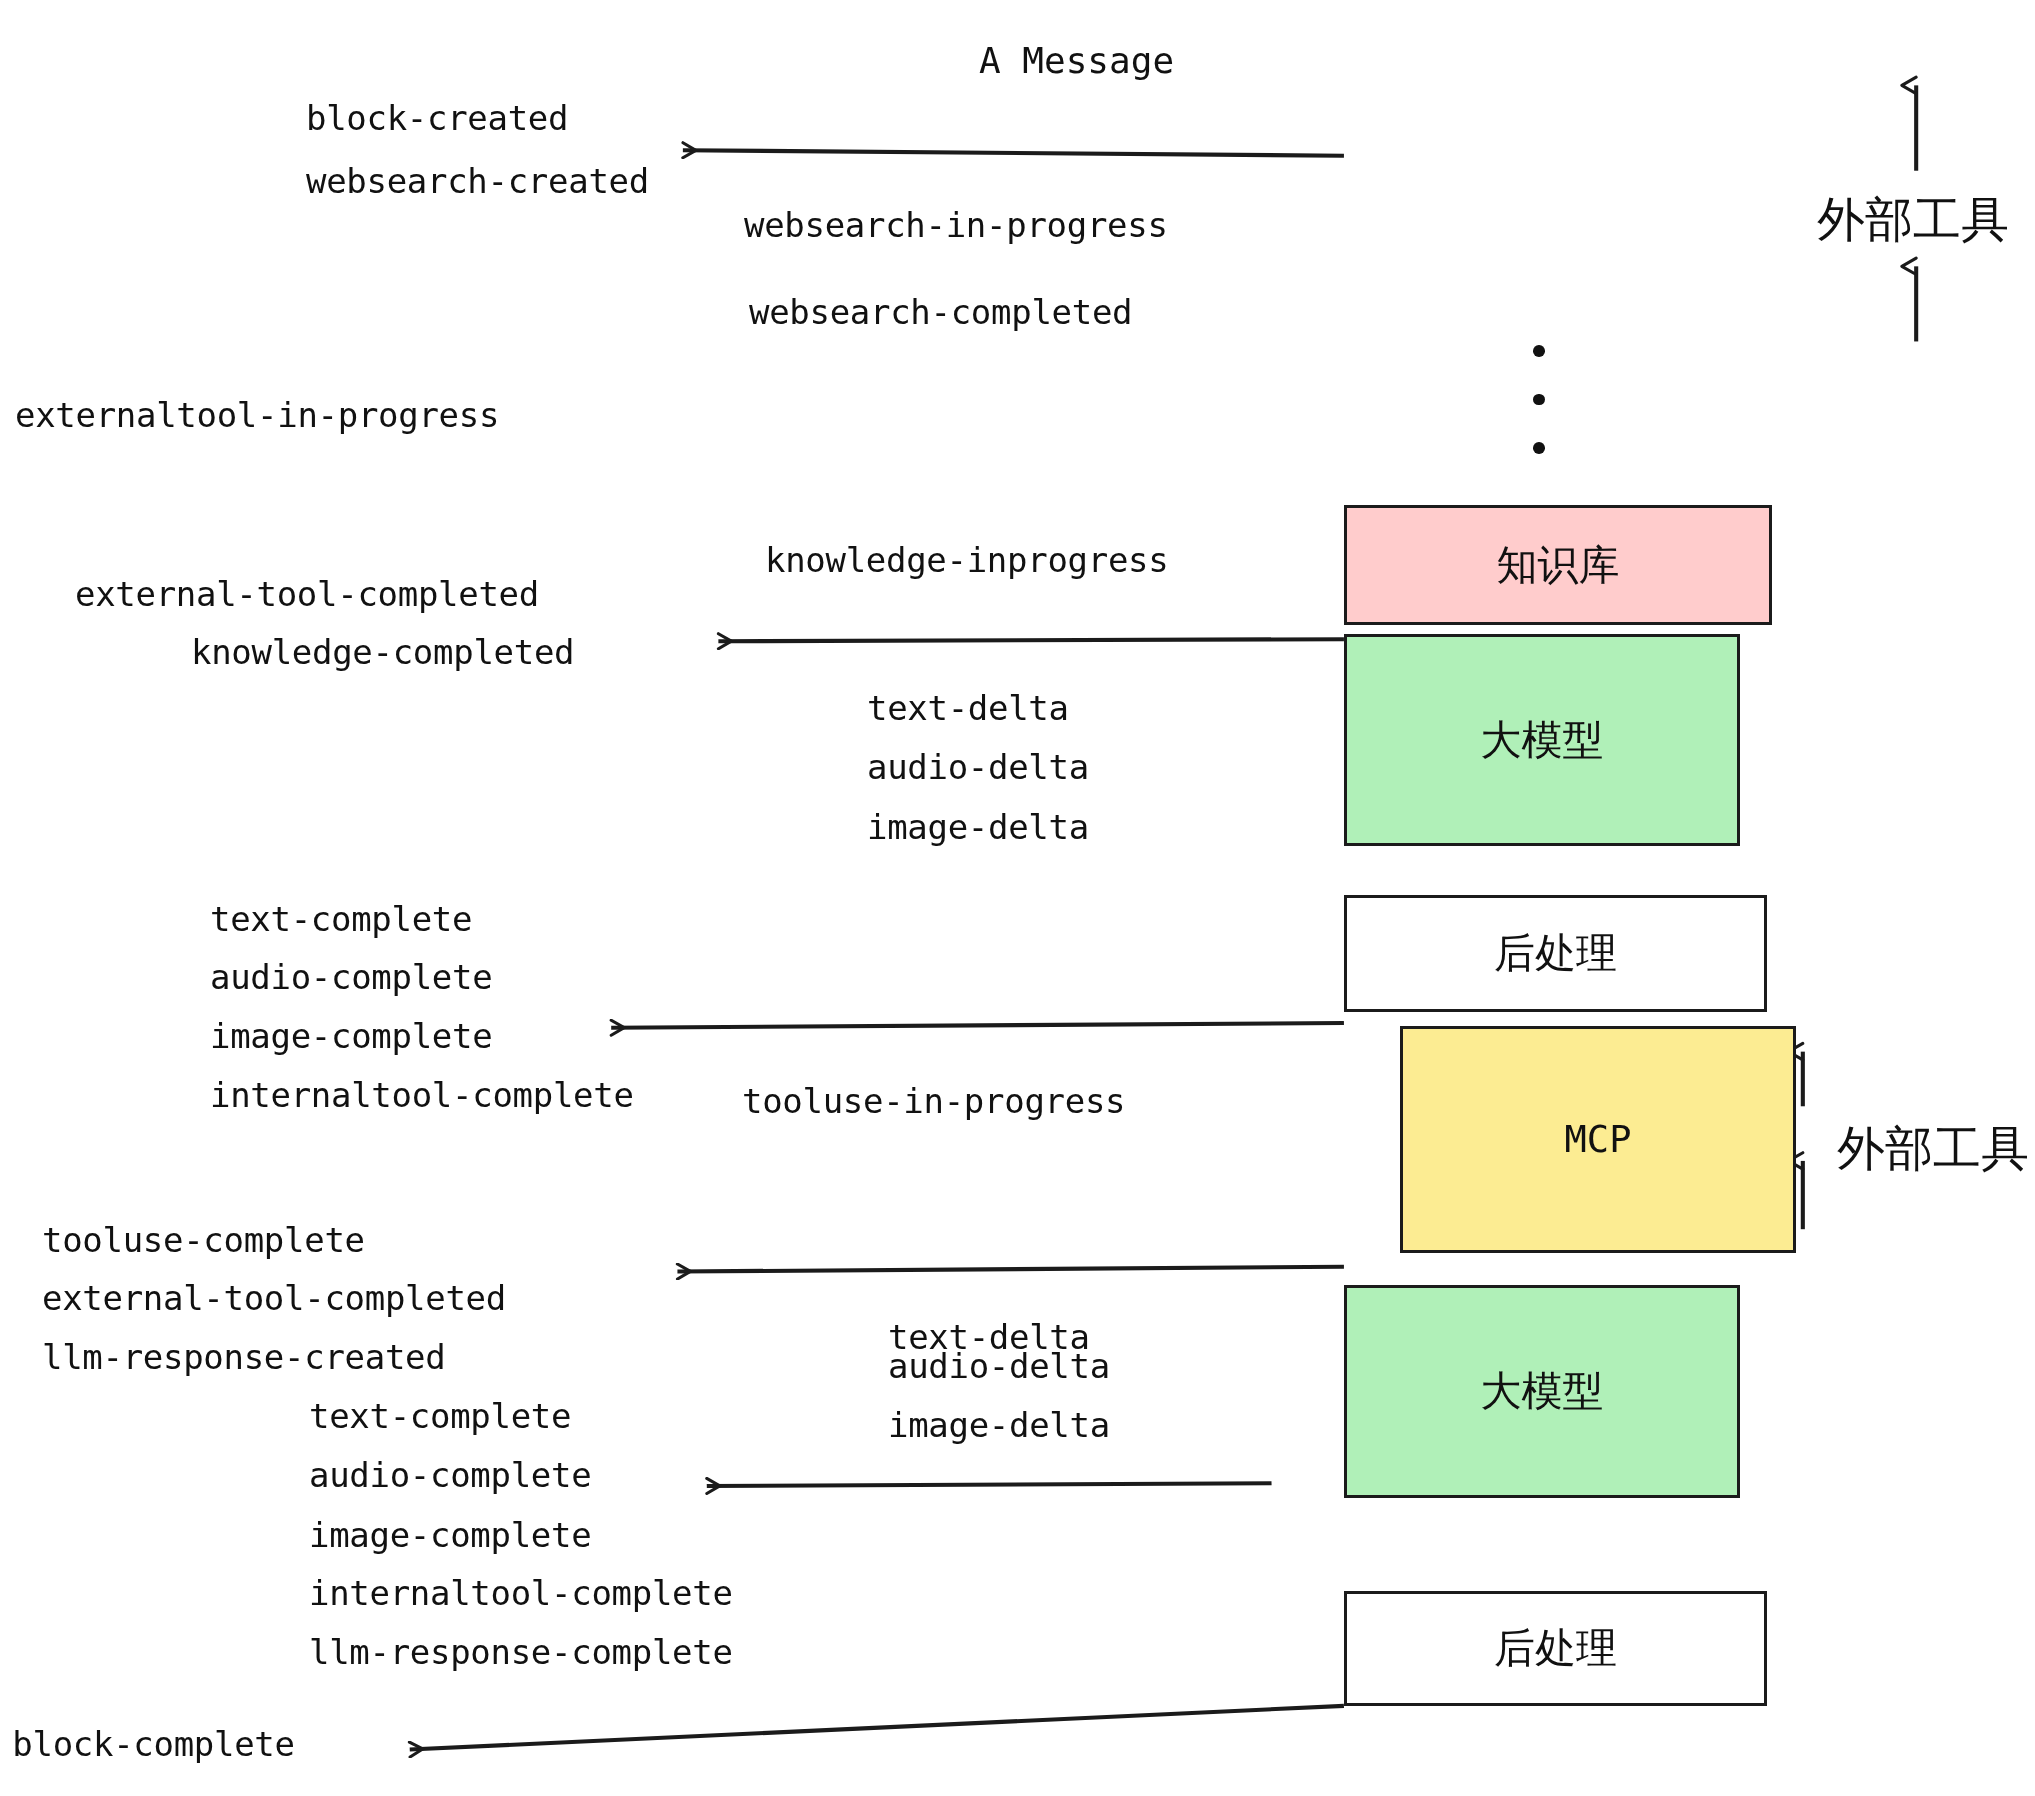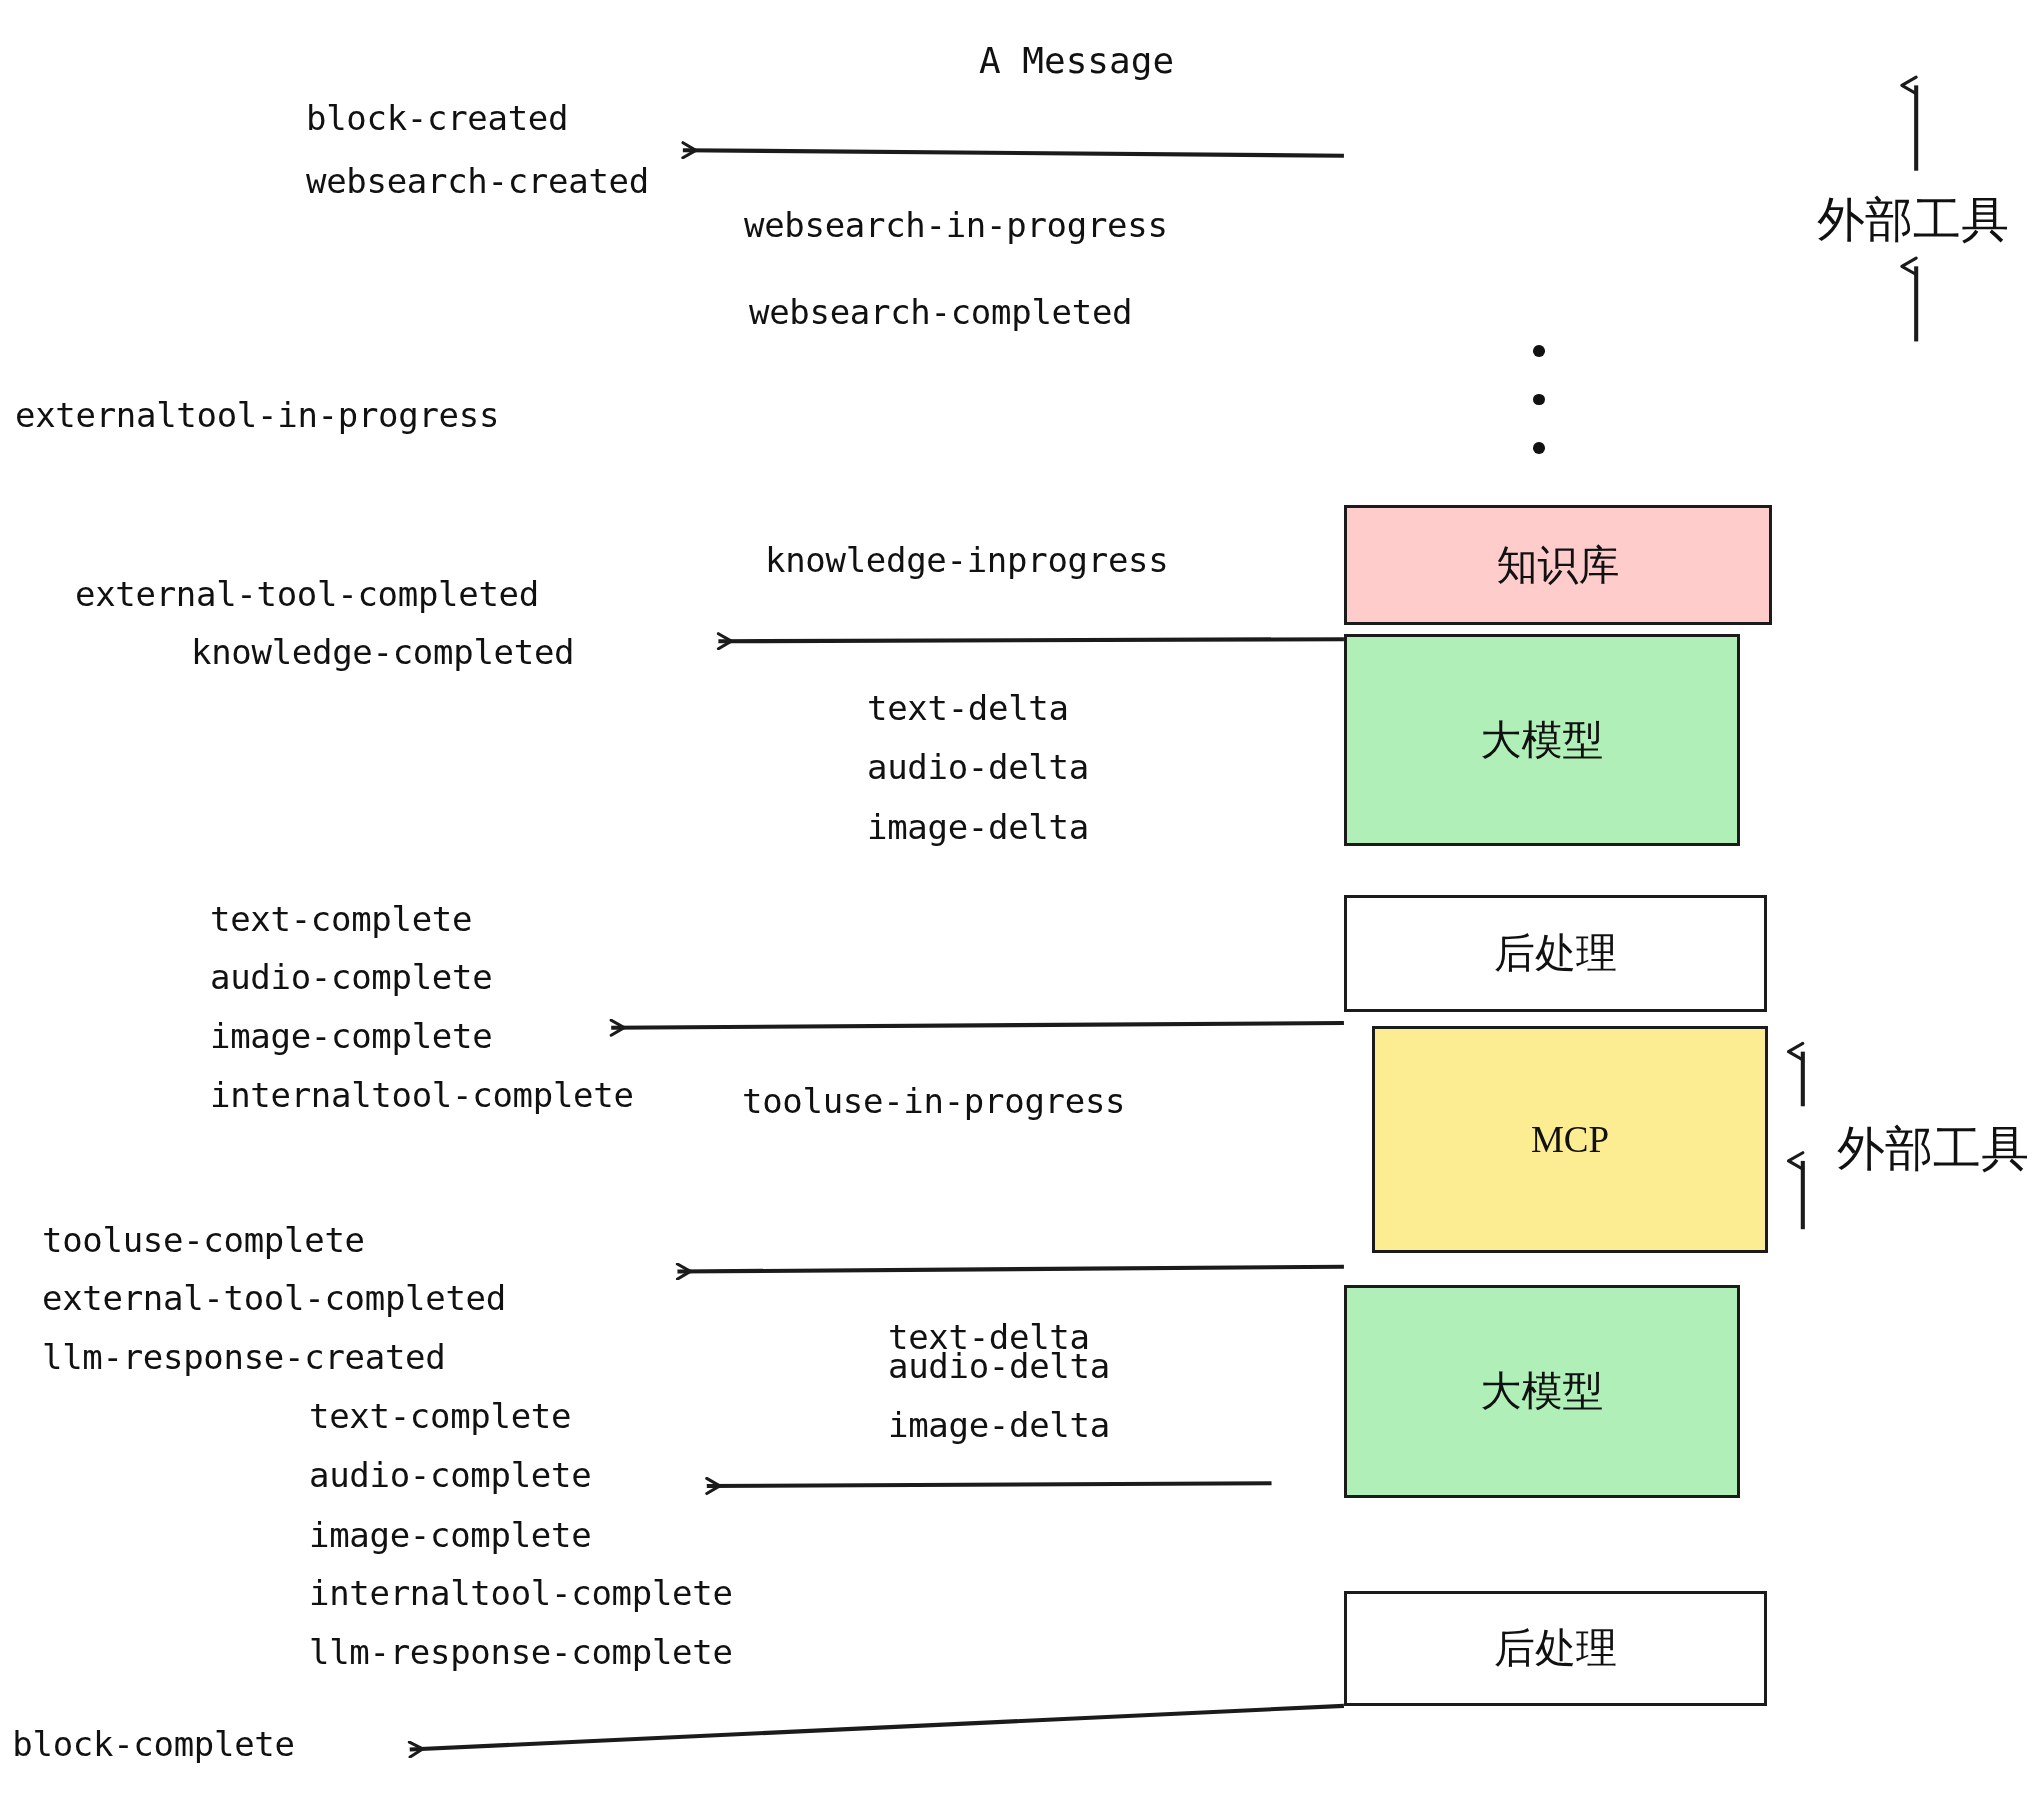--- a/index.html
+++ b/index.html
@@ -125,21 +125,21 @@
   </div>
 
   <div class="node" style="left:1344px; top:634px; width:396px; height:212px; background:#b0f0b8;">
     <span>大模型</span>
   </div>
 
   <div class="node" style="left:1344px; top:895px; width:423px; height:117px; background:#ffffff;">
     <span>后处理</span>
   </div>
 
-  <div class="node mono" style="left:1372px; top:1026px; width:396px; height:227px; background:#fcec92;font-family:Liberation Serif, serif;">
+  <div class="node mono" style="left:1400px; top:1026px; width:396px; height:227px; background:#fcec92;">
     <span>MCP</span>
   </div>
 
   <div class="node" style="left:1344px; top:1285px; width:396px; height:213px; background:#b0f0b8;">
     <span>大模型</span>
   </div>
 
   <div class="node" style="left:1344px; top:1591px; width:423px; height:115px; background:#ffffff;">
     <span>后处理</span>
   </div>

